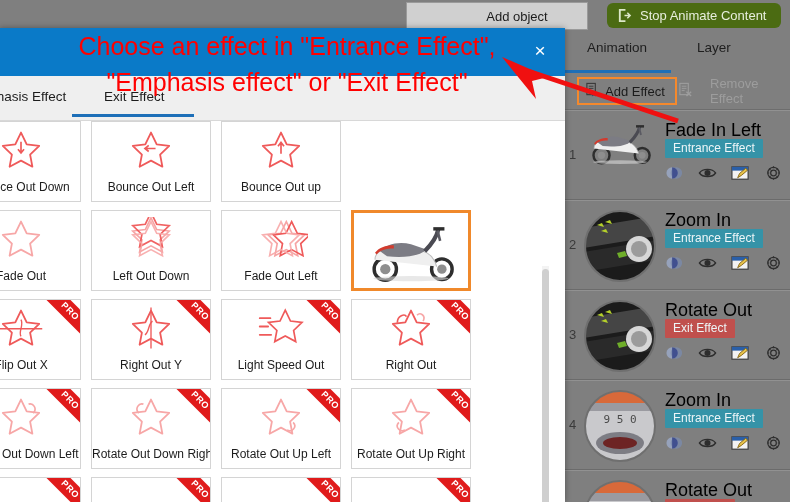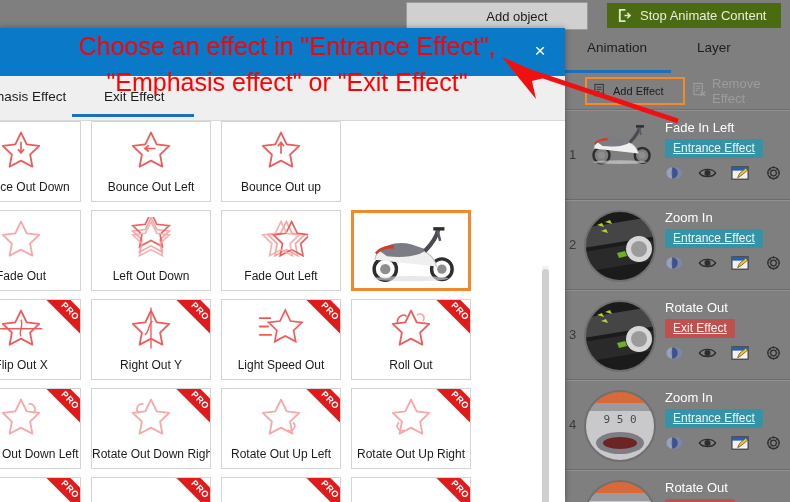--- a/index.html
+++ b/index.html
@@ -17,50 +17,50 @@
   #effects-word{left:0;top:7px;font-size:15px;color:#2b2b2b;letter-spacing:.2px;margin-top:47px;}
   #add-object-btn{
     left:406px;top:2px;width:140px;height:26px;
     background:#d0d0d0;border:1px solid #9a9a9a;
     display:flex;align-items:center;justify-content:center;
     font-size:13px;color:#1c1c1c;padding-left:40px;
   }
   #stop-animate-btn{
     left:607px;top:3px;width:174px;height:25px;
     background:#4b6b12;display:flex;align-items:center;gap:8px;
-    padding-left:10px;box-sizing:border-box;color:#e7eedd;font-size:13px;
+    padding-left:10px;box-sizing:border-box;color:#e7eedd;font-size:13px;border-radius:6px;
   }
   #stop-animate-btn .ico{width:15px;height:15px;flex:0 0 15px;}
 
   
   #right-panel{left:565px;top:30px;width:225px;height:472px;background:#7f7f7f;}
   #panel-tabs{position:absolute;left:0;top:0;width:225px;height:42px;}
   .ptab{position:absolute;top:10px;font-size:13.5px;color:#1e1e1e;}
   #tab-animation{left:22px;text-align:center;}
   #tab-layer{left:132px;}
   #tab-underline{position:absolute;left:0;top:40px;width:106px;height:3px;background:#1d6fb8;}
   #panel-toolbar{position:absolute;left:0;top:43px;width:225px;height:36px;border-bottom:1px solid #6d6d6d;}
   #add-effect-btn{
-    position:absolute;left:20px;top:4px;width:100px;height:28px;
+    position:absolute;left:12px;top:4px;width:100px;height:28px;
     border:2px solid #f5892c;display:flex;align-items:center;gap:5px;
-    padding-left:6px;box-sizing:border-box;font-size:11px;color:#1b1b1b;
+    padding-left:6px;box-sizing:border-box;font-size:13px;color:#1b1b1b;
   }
   #remove-effect-btn{
-    position:absolute;left:127px;top:6px;height:24px;display:flex;align-items:center;gap:5px;
+    position:absolute;left:113px;top:6px;height:24px;display:flex;align-items:center;gap:17px;
     font-size:13px;color:#9d9d9d;
   }
 
   #effect-list{position:absolute;left:0;top:80px;width:225px;height:392px;overflow:hidden;}
   .eff-row{position:relative;height:90px;border-bottom:1px solid #6b6b6b;border-top:1px solid #919191;box-sizing:border-box;}
   .eff-num{position:absolute;left:4px;top:36px;font-size:13px;color:#3a3a3a;}
   .eff-thumb{position:absolute;left:18px;top:8px;width:74px;height:74px;overflow:hidden;}
   .eff-thumb svg{display:block;}
-  .eff-name{position:absolute;left:100px;top:9px;font-size:13px;color:#ffffff;white-space:nowrap;}
+  .eff-name{position:absolute;left:100px;top:9px;font-size:18px;color:#000000;white-space:nowrap;}
   .eff-badge{position:absolute;left:100px;top:28px;height:19px;line-height:19px;padding:0 8px;
-    font-size:12px;color:#eef6f8;border-radius:1px;white-space:nowrap;text-decoration:underline;}
+    font-size:12px;color:#eef6f8;border-radius:1px;white-space:nowrap;}
   .badge-entrance{background:#3593a8;}
   .badge-exit{background:#c0504d;}
   .eff-icons{position:absolute;left:100px;top:54px;display:flex;gap:14px;align-items:center;}
   .eff-icons span{display:block;width:19px;height:16px;}
 
   
   #dialog{left:-1px;top:28px;width:566px;height:474px;background:#fff;
     box-shadow:0 0 6px rgba(0,0,0,.35);}
   #dlg-header{position:absolute;left:0;top:0;width:566px;height:48px;background:#0a7ac8;}
   #dlg-close{position:absolute;right:12px;top:10px;width:26px;height:26px;color:#fff;
@@ -486,21 +486,21 @@
             </div>
           </div>
           <div class="cell">
             <div class="glyph">
               <svg viewBox="0 0 60 58" width="54" height="44">
                 <path d="M30 6 L37.5 21.5 L54 23.5 L42 35 L45 51 L30 43 L15 51 L18 35 L6 23.5 L22.5 21.5 Z" fill="none" stroke="#ef5a5a" stroke-width="2.4" stroke-linejoin="round" opacity="1"></path>
                 <path d="M12 22 C12 12 22 10 24 14" stroke="#ef5a5a" stroke-width="2.2" fill="none"></path>
                 <path d="M46 20 C50 12 42 8 38 12" stroke="#f7a7a7" stroke-width="2.2" fill="none"></path>
               </svg>
             </div>
-            <div class="clabel">Roll Out</div>
+            <div class="clabel">Right Out</div>
             <div class="pro">
               <i>PRO</i>
             </div>
           </div>
         </div>
         <div class="grow">
           <div class="cell">
             <div class="glyph">
               <svg viewBox="0 0 60 58" width="54" height="44">
                 <path d="M30 6 L37.5 21.5 L54 23.5 L42 35 L45 51 L30 43 L15 51 L18 35 L6 23.5 L22.5 21.5 Z" fill="none" stroke="#f7a7a7" stroke-width="2.4" stroke-linejoin="round" opacity="1"></path>

